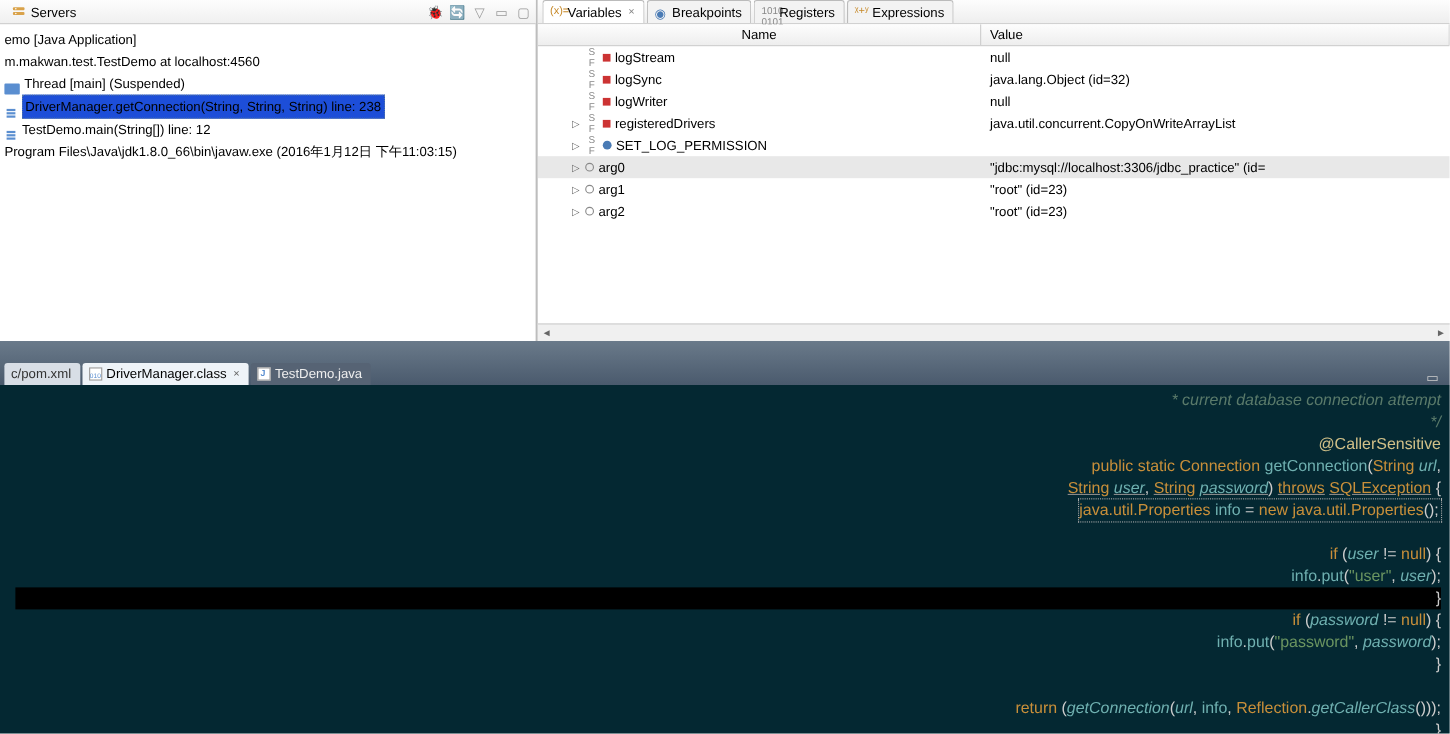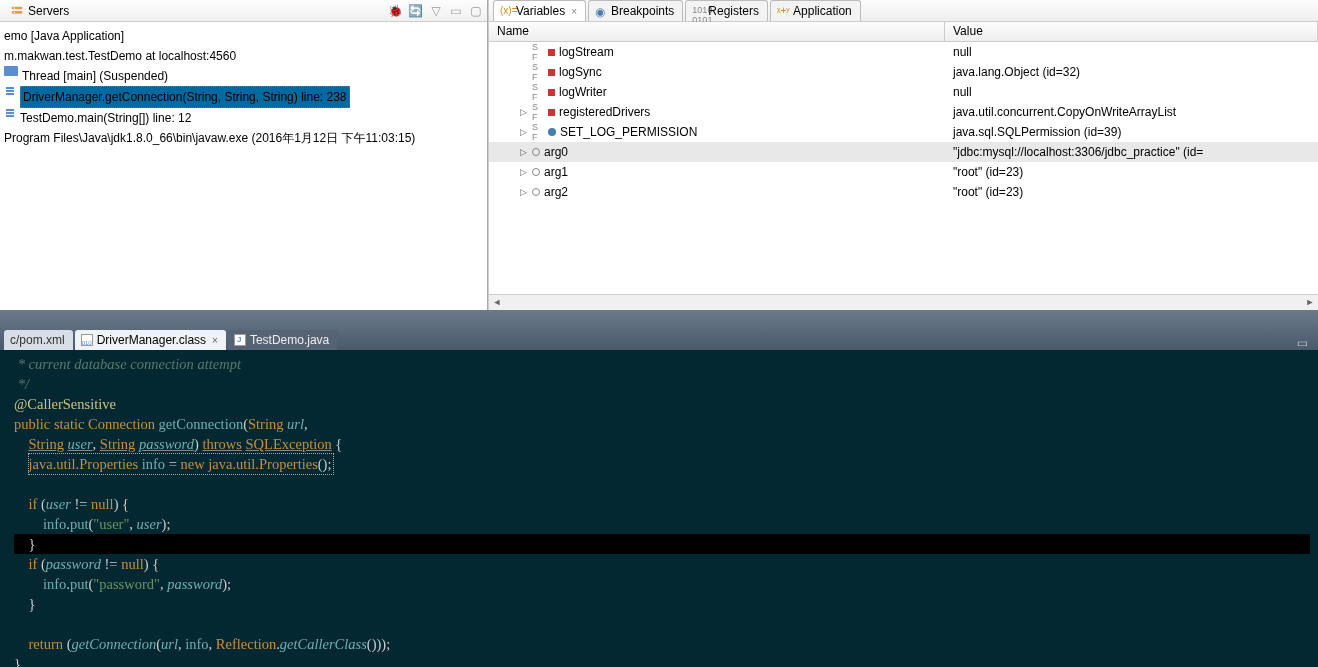--- a/index.html
+++ b/index.html
@@ -9,37 +9,37 @@
 .left-pane { width: 488px; border-right: 1px solid #aaa; display: flex; flex-direction: column; }
 .right-pane { flex: 1; display: flex; flex-direction: column; border-left: 1px solid #ccc; }
 
 
 .pane-header { height: 22px; background: linear-gradient(#fdfdfd, #f0f0f0); border-bottom: 1px solid #ccc; display: flex; align-items: center; padding: 0 4px; }
 .pane-header .tab-lbl { display: flex; align-items: center; gap: 4px; padding: 2px 6px; }
 .pane-header .tools { margin-left: auto; display: flex; gap: 6px; align-items: center; color: #999; }
 .tool-ic { width: 14px; height: 14px; display: inline-flex; align-items: center; justify-content: center; cursor: pointer; }
 
 .debug-tree { padding: 4px 0 0 0; line-height: 20px; font-size: 12px; }
-.debug-tree .line { padding: 0 4px; white-space: nowrap; display: flex; align-items: flex-start; gap: 4px; }
-.debug-tree .sel { background: #0369a1; border: 1px dotted #5a7aa3; display: inline-block; padding: 0 2px; }
+.debug-tree .line { padding: 0 4px; white-space: nowrap; display: flex; align-items: flex-end; gap: 4px; }
+.debug-tree .sel { background: #1d4ed8; border: 1px dotted #5a7aa3; display: inline-block; padding: 0 2px; }
 .thread-icon { width: 14px; height: 10px; background: #5a8ed0; border-radius: 1px; display: inline-block; }
 .stack-icon { width: 12px; height: 10px; display: inline-block; position: relative; }
 .stack-icon::before { content: ""; position: absolute; width: 8px; height: 2px; background: #5a8ed0; top: 1px; left: 2px; box-shadow: 0 3px 0 #5a8ed0, 0 6px 0 #5a8ed0; }
 
 
 .tabs-row { height: 22px; background: linear-gradient(#fdfdfd, #eee); border-bottom: 1px solid #ccc; display: flex; align-items: flex-end; padding: 0 4px; gap: 2px; }
 .tab { padding: 3px 8px 3px 6px; border: 1px solid #bbb; border-bottom: none; border-radius: 3px 3px 0 0; background: #f3f3f3; display: flex; align-items: center; gap: 4px; font-size: 12px; cursor: pointer; }
 .tab.active { background: #fff; font-weight: normal; }
 .tab .close-x { color: #888; font-size: 10px; margin-left: 2px; }
 .tab-ic { width: 12px; height: 12px; display: inline-block; }
 
 .vars-table { flex: 1; overflow: hidden; }
 .vars-head { display: flex; height: 20px; background: linear-gradient(#fdfdfd, #eee); border-bottom: 1px solid #ccc; }
 .vars-head .col { padding: 2px 8px; border-right: 1px solid #ccc; }
-.col-name { width: 456px; }
+.col-name { width: 403px; text-align: center; }
 .col-value { flex: 1; }
 .var-row { display: flex; height: 20px; align-items: center; border-bottom: 0px solid #eee; }
 .var-row.sel { background: #e8e8e8; }
 .var-row .col-name { padding-left: 30px; display: flex; align-items: center; gap: 4px; }
 .var-row .col-value { padding-left: 8px; white-space: nowrap; overflow: hidden; }
 .expander { width: 9px; height: 9px; display: inline-flex; align-items: center; justify-content: center; color: #666; font-size: 9px; }
 .detail-area { padding: 8px 10px; font-family: Consolas, monospace; font-size: 14px; border-top: 1px solid #ccc; background: #fff; }
 .h-scroll { height: 16px; background: #f0f0f0; border-top: 1px solid #ccc; position: relative; }
 .h-scroll .left-arr, .h-scroll .right-arr { position: absolute; top: 0; width: 16px; height: 14px; display: flex; align-items: center; justify-content: center; color: #666; font-size: 9px; }
 .h-scroll .left-arr { left: 0; } .h-scroll .right-arr { right: 0; }
@@ -47,21 +47,21 @@
 
 .editor-area { height: 357px; display: flex; flex-direction: column; }
 .editor-tabs { height: 40px; background: linear-gradient(#6a7a8a, #4a5a6d); display: flex; align-items: flex-end; padding: 0 4px; gap: 2px; }
 .ed-tab { padding: 3px 8px 3px 6px; border-radius: 3px 3px 0 0; background: #566374; color: #eee; display: flex; align-items: center; gap: 4px; font-size: 12px; cursor: pointer; }
 .ed-tab.active { background: #eef3f8; color: #000; }
 .ed-tab.greytab { background: #d8dee6; color: #333; }
 .ed-tab .close-x { color: #999; font-size: 10px; margin-left: 2px; }
 .ed-tab.active .close-x { color: #666; }
 .editor-tabs .min-ic { margin-left: auto; color: #ccc; padding: 0 6px; cursor: pointer; }
 
-.editor { flex: 1; background: #042832; color: #ccc; font-family: Liberation Serif, serif; font-size: 14.5px; line-height: 20px; padding: 4px 8px 4px 14px; white-space: pre; overflow: hidden; position: relative; }
+.editor { flex: 1; background: #042832; color: #ccc; font-family: Liberation Sans, sans-serif; font-size: 14.5px; line-height: 20px; padding: 4px 8px 4px 14px; white-space: pre; overflow: hidden; position: relative; text-align: right; }
 .cm { color: #5a7a6a; font-style: italic; }
 .ann { color: #d0c088; }
 .kw { color: #c88f3a; }
 .fn { color: #6fb0b0; }
 .param { color: #6fb0b0; }
 .str { color: #6a9460; }
 .ret { color: #c88f3a; }
 .it { font-style: italic; }
 .meth { color: #6fb0b0; }
 .typ2 { color: #c88f3a; }
@@ -138,21 +138,21 @@
       <div class="tab">
         <span class="tab-ic" style="color:#4a7bb5;">◉</span>
         <span>Breakpoints</span>
       </div>
       <div class="tab">
         <span class="tab-ic" style="color:#888;font-size:9px;">1010<br>0101</span>
         <span>Registers</span>
       </div>
       <div class="tab">
         <span class="tab-ic" style="color:#c78a2a;font-size:10px;">ᵡ+ʸ</span>
-        <span>Application</span>
+        <span>Expressions</span>
       </div>
     </div>
     <div class="vars-table">
       <div class="vars-head">
         <div class="col col-name">Name</div>
         <div class="col col-value">Value</div>
       </div>
       <div id="var-rows">
           <div class="var-row">
             <div class="col-name">
@@ -190,21 +190,20 @@
             </div>
             <div class="col-value">java.util.concurrent.CopyOnWriteArrayList<e></e></div>
           </div>
           <div class="var-row">
             <div class="col-name">
               <span class="expander">▷</span>
               <span class="var-sf-icon">S<br>F</span>
               <span class="var-blue-obj"></span> 
               <span>SET_LOG_PERMISSION</span>
             </div>
-            <div class="col-value">java.sql.SQLPermission  (id=39)</div>
           </div>
           <div class="var-row sel">
             <div class="col-name">
               <span class="expander">▷</span>
               <span class="var-green-cir"></span> 
               <span>arg0</span>
             </div>
             <div class="col-value">"jdbc:mysql://localhost:3306/jdbc_practice" (id=</div>
           </div>
           <div class="var-row">

